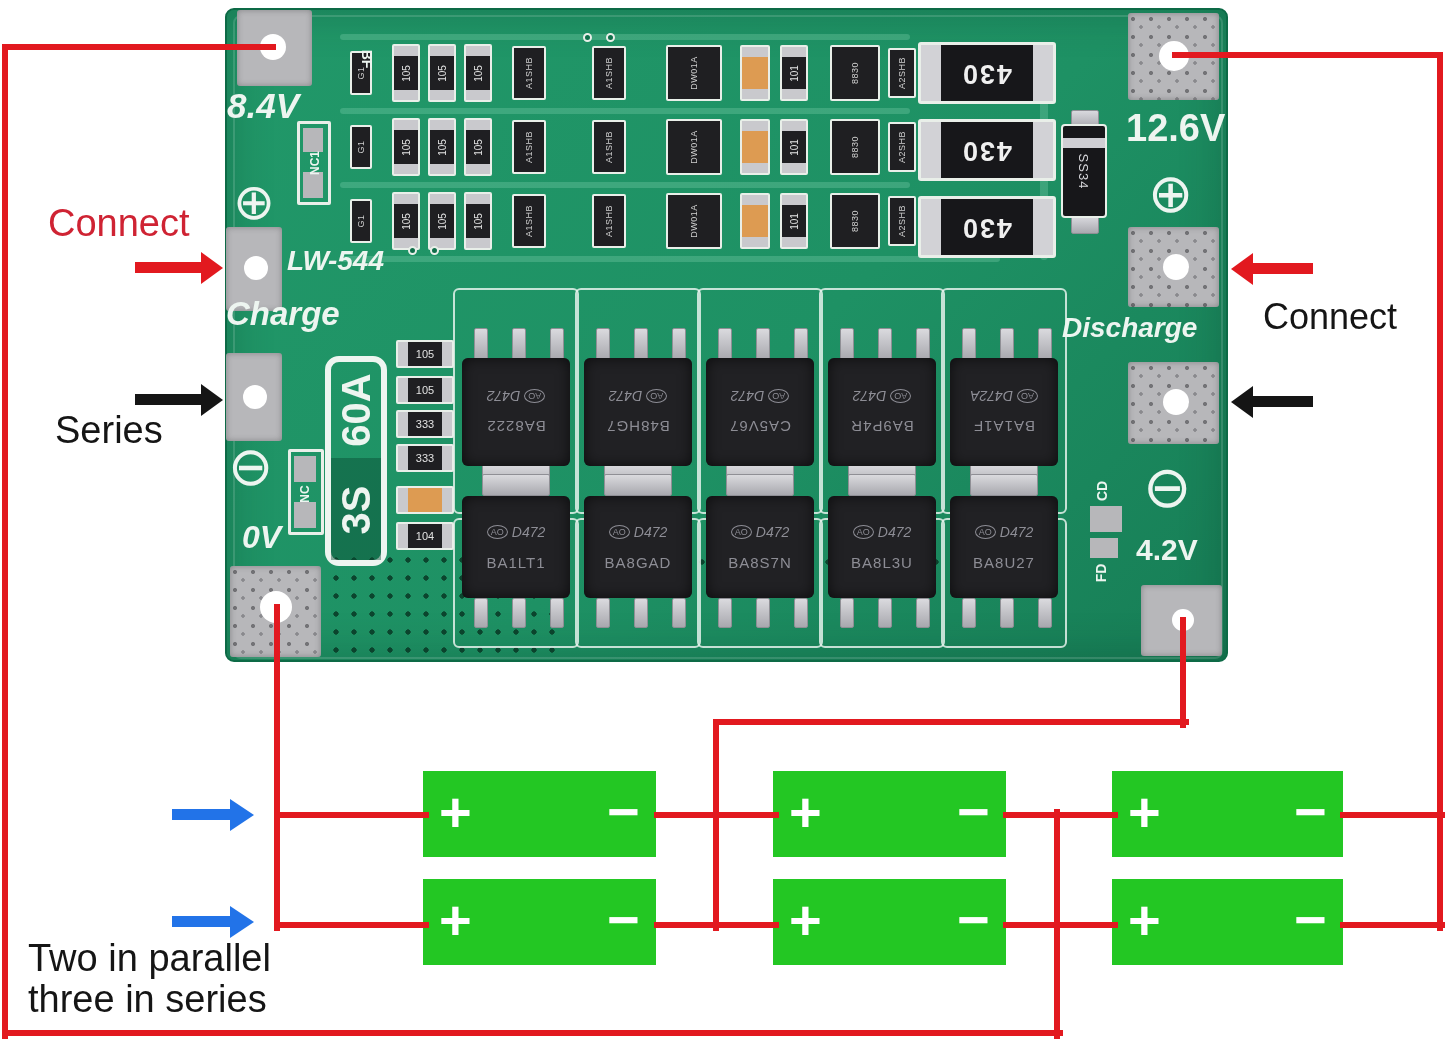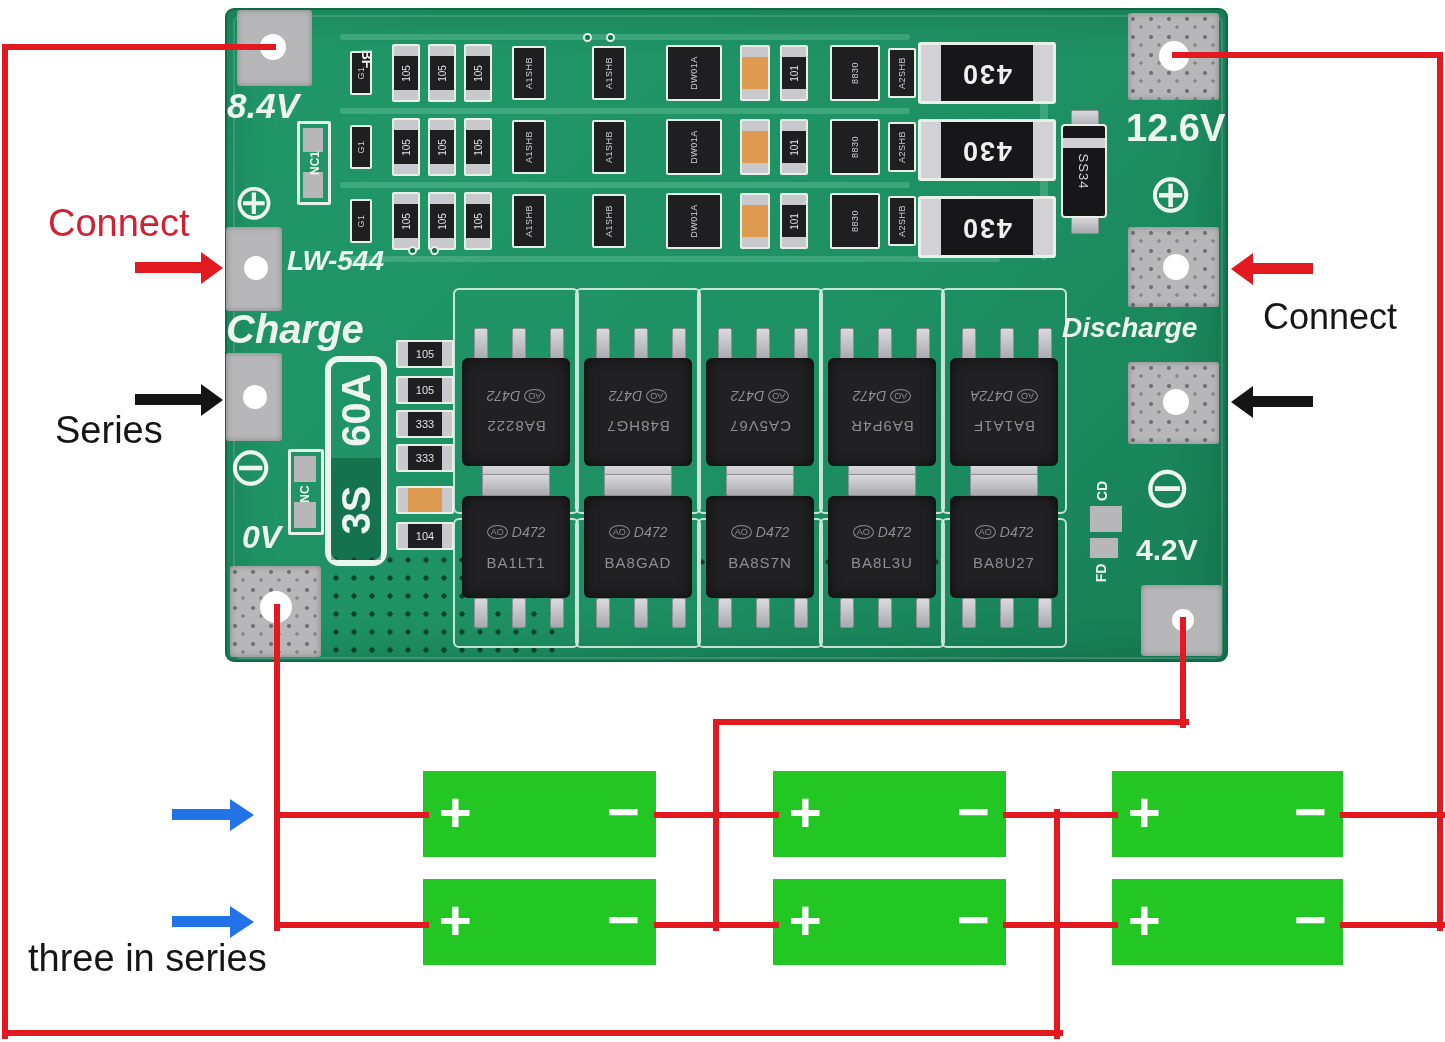--- a/index.html
+++ b/index.html
@@ -112,21 +112,21 @@
   <div class="hole" style="left:1172px;top:609px;width:22px;height:22px;"></div>
 
   <div class="via" style="left:583px;top:33px;"></div>
   <div class="via" style="left:606px;top:33px;"></div>
   <div class="via" style="left:408px;top:246px;"></div>
   <div class="via" style="left:430px;top:246px;"></div>
 
   <div class="silk" style="left:227px;top:88px;font-size:35px;">8.4V</div>
   <div class="silk upright" style="left:1126px;top:109px;font-size:38px;">12.6V</div>
   <div class="silk" style="left:287px;top:247px;font-size:28px;">LW-544</div>
-  <div class="silk" style="left:226px;top:309px;font-size:40px;">Charge</div>
+  <div class="silk" style="left:226px;top:297px;font-size:33px;">Charge</div>
   <div class="silk" style="left:1062px;top:314px;font-size:28px;">Discharge</div>
   <div class="silk" style="left:242px;top:521px;font-size:32px;">0V</div>
   <div class="silk upright" style="left:1136px;top:535px;font-size:30px;">4.2V</div>
   <div class="silk upright rot90" style="left:358px;top:52px;font-size:14px;">BF</div>
   <div class="circsym" style="left:233px;top:177px;font-size:50px;">⊕</div>
   <div class="circsym" style="left:1148px;top:167px;font-size:54px;">⊕</div>
   <div class="circsym" style="left:228px;top:440px;font-size:54px;">⊖</div>
   <div class="circsym" style="left:1143px;top:458px;font-size:58px;">⊖</div>
 
   <div class="nc-box" style="left:297px;top:121px;width:34px;height:84px;"></div>
@@ -169,20 +169,21 @@
   </div>
   <div class="tri left" style="left:1231px;top:386px;border-right:22px solid #151515;"></div>
   <div class="shaft" style="left:1253px;top:396px;width:60px;background:#151515;"></div>
 
   <div class="shaft" style="left:172px;top:809px;width:58px;background:#2273e8;"></div>
   <div class="tri right" style="left:230px;top:799px;border-left:24px solid #2273e8;"></div>
 
   <div class="shaft" style="left:172px;top:916px;width:58px;background:#2273e8;"></div>
   <div class="tri right" style="left:230px;top:906px;border-left:24px solid #2273e8;"></div>
   <div class="ann" style="left:28px;top:938px;white-space:normal;width:320px;">
+    <div>Two in parallel</div>
     <div>three in series</div>
   </div>
 
 <div class="wire" style="left: 2px; top: 44px; width: 274px; height: 6px;"></div>
     <div class="wire" style="left: 2px; top: 44px; width: 6px; height: 995px;"></div>
     <div class="wire" style="left: 2px; top: 1030px; width: 1061px; height: 6px;"></div>
     <div class="wire" style="left: 1054px; top: 809px; width: 6px; height: 230px;"></div>
     <div class="wire" style="left: 1172px; top: 52px; width: 271px; height: 6px;"></div>
     <div class="wire" style="left: 1437px; top: 52px; width: 6px; height: 879px;"></div>
     <div class="wire" style="left: 274px; top: 604px; width: 6px; height: 327px;"></div>

